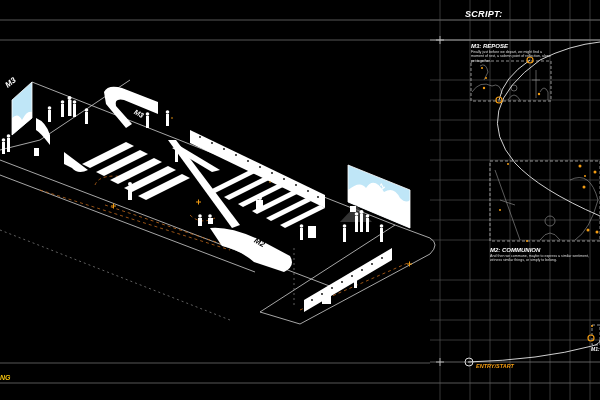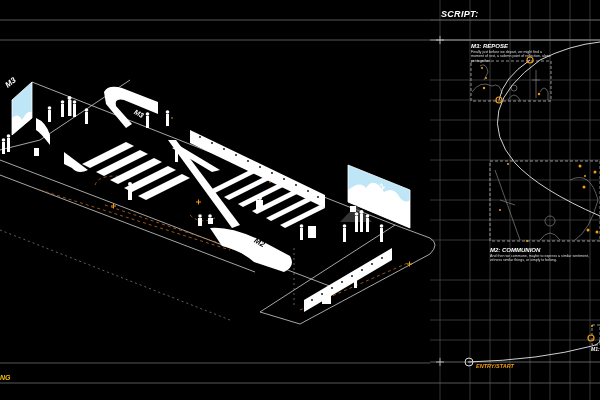--- a/index.html
+++ b/index.html
@@ -1,20 +1,20 @@
 <!DOCTYPE html>
 <html><head>
 <meta charset="utf-8">
 <style>
   html,body{margin:0;padding:0;background:#000;}
   body{width:600px;height:400px;overflow:hidden;position:relative;font-family:"Liberation Sans",sans-serif;color:#fff;}
   .stage{position:absolute;left:0;top:0;width:600px;height:400px;}
   svg{position:absolute;left:0;top:0;}
   .label{position:absolute;font-family:"Liberation Sans",sans-serif;}
-  .script-title{left:441px;top:9px;font-size:9px;font-weight:bold;font-style:italic;letter-spacing:0.3px;}
+  .script-title{left:441px;top:9px;font-size:9px;font-weight:bold;font-style:italic;letter-spacing:0.3px;padding-left:24px;}
   .m3-title{left:471px;top:43px;font-size:6px;font-weight:bold;font-style:italic;}
   .m3-body{left:471px;top:50px;width:80px;font-size:3.6px;line-height:4.4px;color:#ddd;}
   .m2-title{left:490px;top:247px;font-size:6px;font-weight:bold;font-style:italic;}
   .m2-body{left:490px;top:254px;width:110px;font-size:3.6px;line-height:4.4px;color:#ddd;}
   .m1-title{left:591px;top:346px;font-size:5px;font-weight:bold;font-style:italic;}
   .entry{left:476px;top:363px;font-size:5.5px;font-weight:bold;font-style:italic;color:#f39c12;}
   .ng{left:0;top:374px;font-size:7px;font-weight:bold;font-style:italic;color:#f4c20d;}
   .tag{font-size:8px;font-weight:bold;font-style:italic;color:#fff;}
 </style>
 </head>

